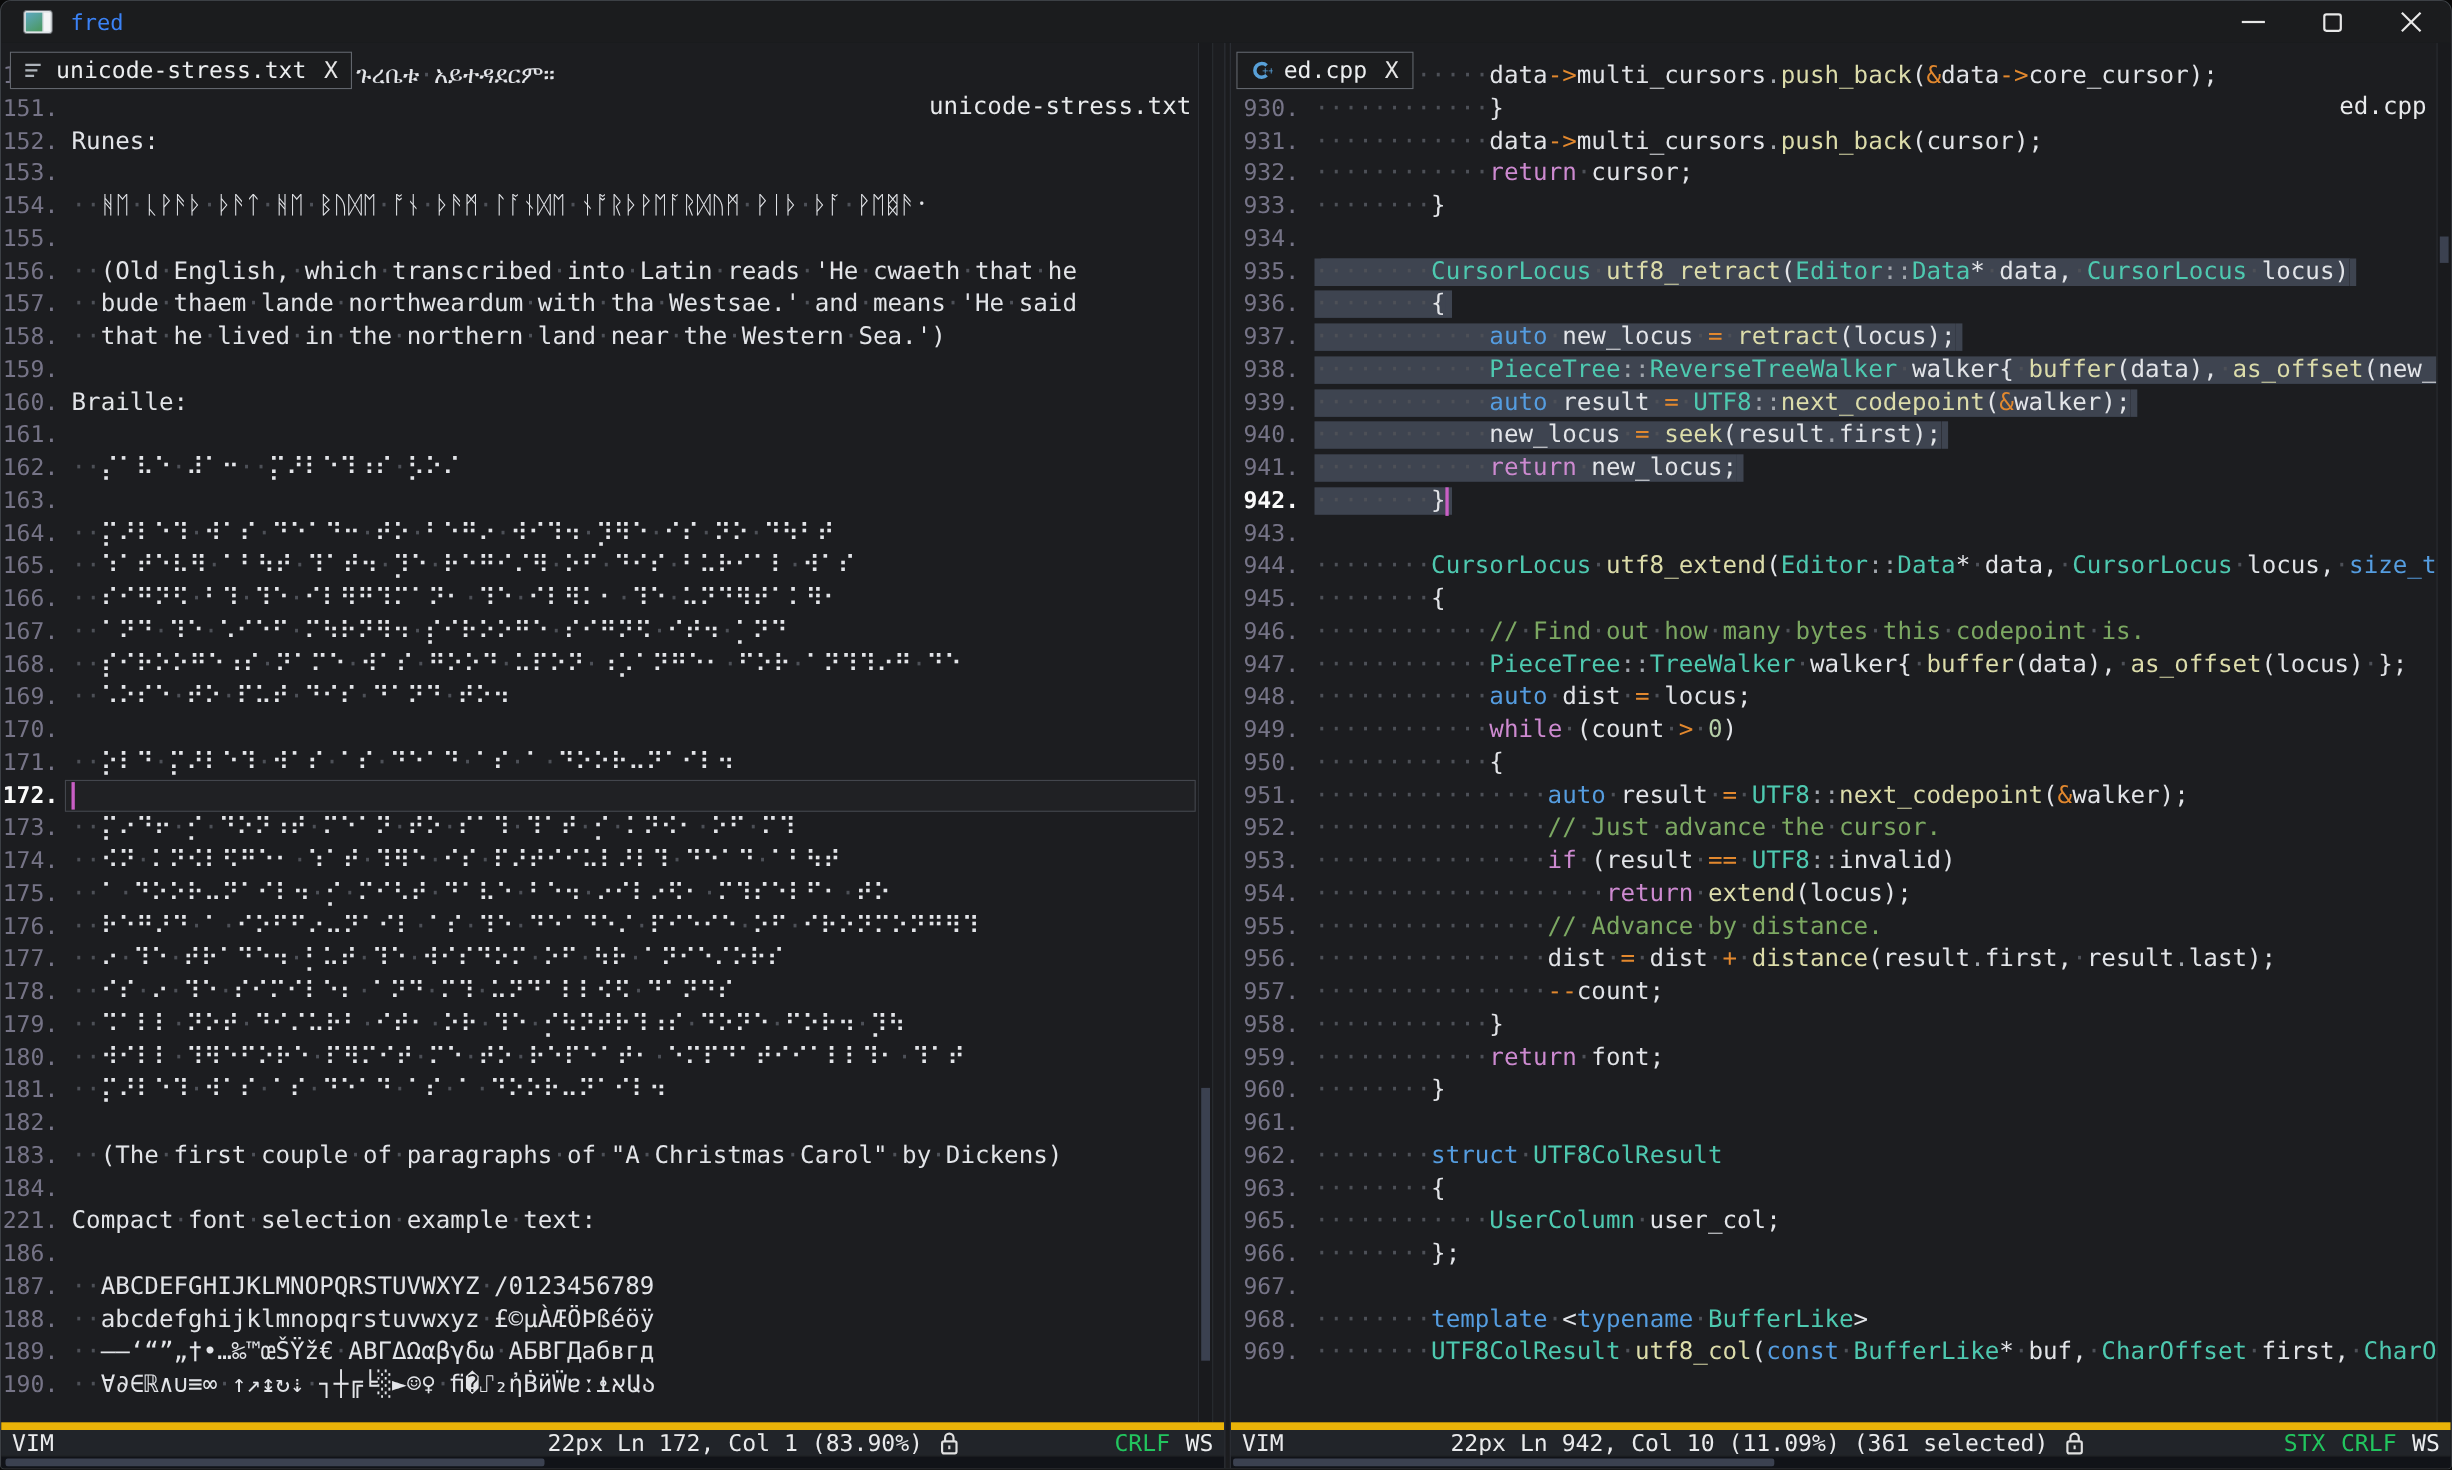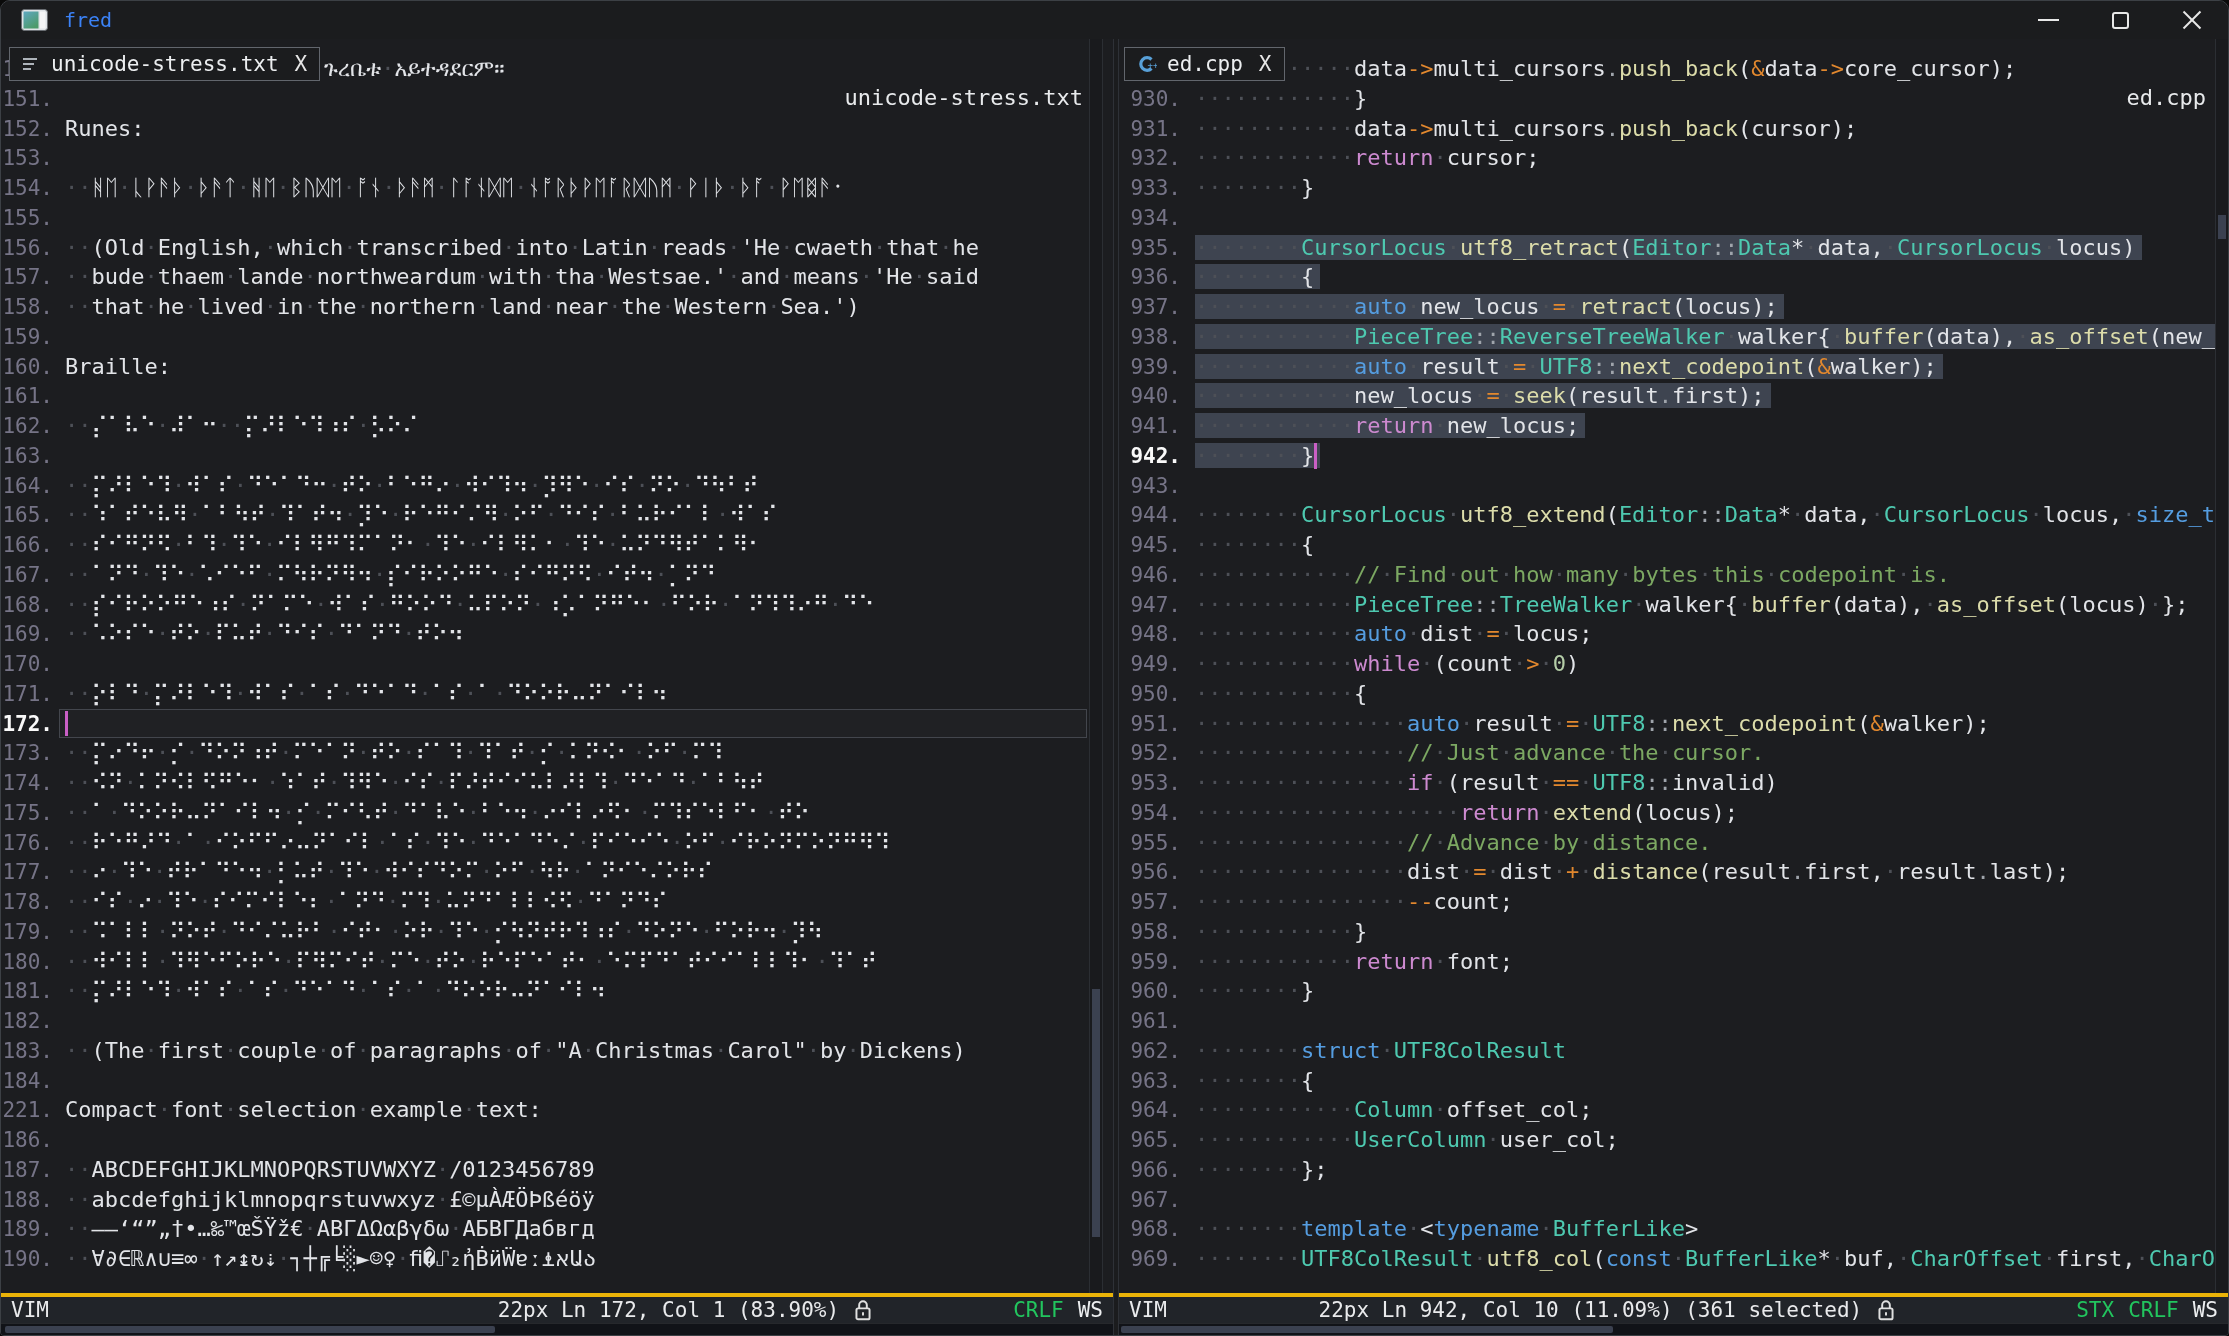--- a/index.html
+++ b/index.html
@@ -57,21 +57,21 @@
   .vthumb{position:absolute;left:2px;right:2px;background:#3b4150;}
   .p0 .vthumb{top:950px;height:248px;}
   .p1 .vthumb{top:176px;height:24px;}
   .hscroll{position:absolute;left:0;right:0;bottom:0;height:12px;background:#111318;
     border-top:1px solid #26282c;}
   .hthumb{position:absolute;top:2px;bottom:2px;background:#3b4150;border-radius:2px;}
   .p0 .hthumb{left:4px;width:490px;}
   .p1 .hthumb{left:2px;width:492px;}
   
   .status{position:absolute;left:0;right:0;bottom:12px;height:30px;background:#212429;
-    border-top:4px solid #eab308;display:flex;align-items:center;font-size:21px;color:#e9eaec;
+    border-top:7px solid #eab308;display:flex;align-items:center;font-size:21px;color:#e9eaec;
     padding:0 10px;}
   .grow{flex:1;}
   .lock{margin-left:14px;flex:0 0 auto;}
   .midgap{flex:0 0 auto;}
   .p0 .midgap{width:140px;} .p1 .midgap{width:180px;}
   .rcluster{display:flex;gap:14px;}
   .flag{color:#eceef0;} .flag.green{color:#22c55e;text-align:center;}
 </style>
 </head>
 <body>
@@ -218,21 +218,20 @@
           <div class="row"><span class="ln">954.</span><span class="body"><span class="ws">····················</span><span class="c-ctrl">return</span><span class="ws">·</span><span class="c-fn">extend</span><span class="c-fg">(locus);</span></span></div>
           <div class="row"><span class="ln">955.</span><span class="body"><span class="ws">················</span><span class="c-cmt">//</span><span class="ws">·</span><span class="c-cmt">Advance</span><span class="ws">·</span><span class="c-cmt">by</span><span class="ws">·</span><span class="c-cmt">distance.</span></span></div>
           <div class="row"><span class="ln">956.</span><span class="body"><span class="ws">················</span><span class="c-fg">dist</span><span class="ws">·</span><span class="c-op">=</span><span class="ws">·</span><span class="c-fg">dist</span><span class="ws">·</span><span class="c-op">+</span><span class="ws">·</span><span class="c-fn">distance</span><span class="c-fg">(result</span><span class="c-pun">.</span><span class="c-fg">first,</span><span class="ws">·</span><span class="c-fg">result</span><span class="c-pun">.</span><span class="c-fg">last);</span></span></div>
           <div class="row"><span class="ln">957.</span><span class="body"><span class="ws">················</span><span class="c-op">--</span><span class="c-fg">count;</span></span></div>
           <div class="row"><span class="ln">958.</span><span class="body"><span class="ws">············</span><span class="c-fg">}</span></span></div>
           <div class="row"><span class="ln">959.</span><span class="body"><span class="ws">············</span><span class="c-ctrl">return</span><span class="ws">·</span><span class="c-fg">font;</span></span></div>
           <div class="row"><span class="ln">960.</span><span class="body"><span class="ws">········</span><span class="c-fg">}</span></span></div>
           <div class="row"><span class="ln">961.</span><span class="body"></span></div>
           <div class="row"><span class="ln">962.</span><span class="body"><span class="ws">········</span><span class="c-kw">struct</span><span class="ws">·</span><span class="c-type">UTF8ColResult</span></span></div>
           <div class="row"><span class="ln">963.</span><span class="body"><span class="ws">········</span><span class="c-fg">{</span></span></div>
-          <div class="row"><span class="ln">964.</span><span class="body"><span class="ws">············</span><span class="c-type">Column</span><span class="ws">·</span><span class="c-fg">offset_col;</span></span></div>
           <div class="row"><span class="ln">965.</span><span class="body"><span class="ws">············</span><span class="c-type">UserColumn</span><span class="ws">·</span><span class="c-fg">user_col;</span></span></div>
           <div class="row"><span class="ln">966.</span><span class="body"><span class="ws">········</span><span class="c-fg">};</span></span></div>
           <div class="row"><span class="ln">967.</span><span class="body"></span></div>
           <div class="row"><span class="ln">968.</span><span class="body"><span class="ws">········</span><span class="c-kw">template</span><span class="ws">·</span><span class="c-fg">&lt;</span><span class="c-kw">typename</span><span class="ws">·</span><span class="c-type">BufferLike</span><span class="c-fg">&gt;</span></span></div>
           <div class="row"><span class="ln">969.</span><span class="body"><span class="ws">········</span><span class="c-type">UTF8ColResult</span><span class="ws">·</span><span class="c-fn">utf8_col</span><span class="c-fg">(</span><span class="c-kw">const</span><span class="ws">·</span><span class="c-type">BufferLike</span><span class="c-fg">*</span><span class="ws">·</span><span class="c-fg">buf,</span><span class="ws">·</span><span class="c-type">CharOffset</span><span class="ws">·</span><span class="c-fg">first,</span><span class="ws">·</span><span class="c-type">CharOffset</span></span></div>
         </div>
       <div class="tab">
         <svg width="20" height="20" viewBox="0 0 20 20">
           <path d="M14.5 5.5 A6.3 6.3 0 1 0 14.5 14.5" fill="none" stroke="#58a0d8" stroke-width="3.2"></path>
           <text x="10.5" y="13.5" fill="#58a0d8" font-size="9" font-family="DejaVu Sans Mono, monospace">++</text>

